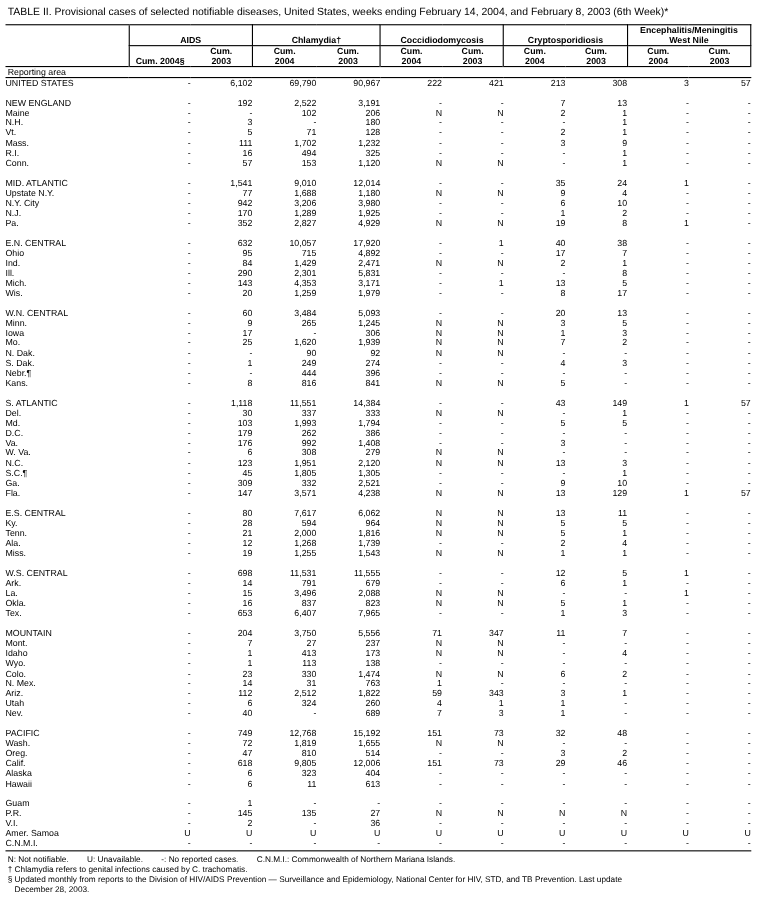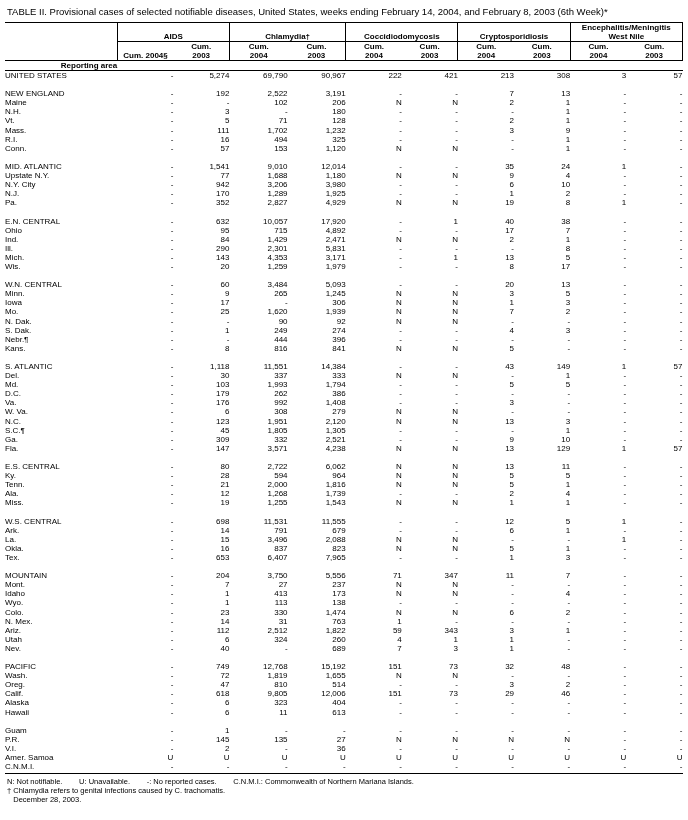--- a/index.html
+++ b/index.html
@@ -67,29 +67,29 @@
         <th class="sub" style="line-height:9px;">Cum.<br>2004</th>
         <th class="sub" style="border-right:1px solid #000;line-height:9px;">Cum.<br>2003</th>
         <th class="sub" style="line-height:9px;">Cum.<br>2004</th>
         <th class="sub" style="border-right:1px solid #000;line-height:9px;">Cum.<br>2003</th>
         <th class="sub" style="line-height:9px;">Cum.<br>2004</th>
         <th class="sub" style="border-right:1px solid #000;line-height:9px;">Cum.<br>2003</th>
         <th class="sub" style="line-height:9px;">Cum.<br>2004</th>
         <th class="sub" style="border-right:1px solid #000;line-height:9px;">Cum.<br>2003</th>
       </tr>
       <tr>
-        <th class="hrule-top hrule-bot" style="text-align:right;padding-left:2px;font-weight:bold;">Reporting area</th>
+        <th class="hrule-top hrule-bot" style="text-align:left;padding-left:2px;font-weight:normal;">Reporting area</th>
         <th class="hrule-top hrule-bot" colspan="10"></th>
       </tr>
     </thead>
     <tbody id="tbody">
         <tr>
           <td class="area">UNITED STATES</td>
           <td class="num">-</td>
-          <td class="num">5,274</td>
+          <td class="num">6,102</td>
           <td class="num">69,790</td>
           <td class="num">90,967</td>
           <td class="num">222</td>
           <td class="num">421</td>
           <td class="num">213</td>
           <td class="num">308</td>
           <td class="num">3</td>
           <td class="num">57</td>
         </tr>
         <tr class="spacer">
@@ -575,21 +575,21 @@
           <td class="num">1</td>
           <td class="num">57</td>
         </tr>
         <tr class="spacer">
           <td colspan="11">&nbsp;</td>
         </tr>
         <tr>
           <td class="area">E.S. CENTRAL</td>
           <td class="num">-</td>
           <td class="num">80</td>
-          <td class="num">2,722</td>
+          <td class="num">7,617</td>
           <td class="num">6,062</td>
           <td class="num">N</td>
           <td class="num">N</td>
           <td class="num">13</td>
           <td class="num">11</td>
           <td class="num">-</td>
           <td class="num">-</td>
         </tr>
         <tr>
           <td class="area">Ky.</td>
@@ -981,16 +981,17 @@
           <td class="num">-</td>
         </tr>
       </tbody>
   </table>
 
   <div style="border-top:1px solid #000;margin-top:2px;width:678px;"></div>
 
   <div class="footnotes">
     <div>N: Not notifiable.        U: Unavailable.        -: No reported cases.        C.N.M.I.: Commonwealth of Northern Mariana Islands.</div>
     <div class="fnline">† Chlamydia refers to genital infections caused by C. trachomatis.</div>
+    <div class="fnline">§ Updated monthly from reports to the Division of HIV/AIDS Prevention — Surveillance and Epidemiology, National Center for HIV, STD, and TB Prevention. Last update</div>
     <div class="fnline">   December 28, 2003.</div>
 
   </div>
 </div>
 
 </body></html>

